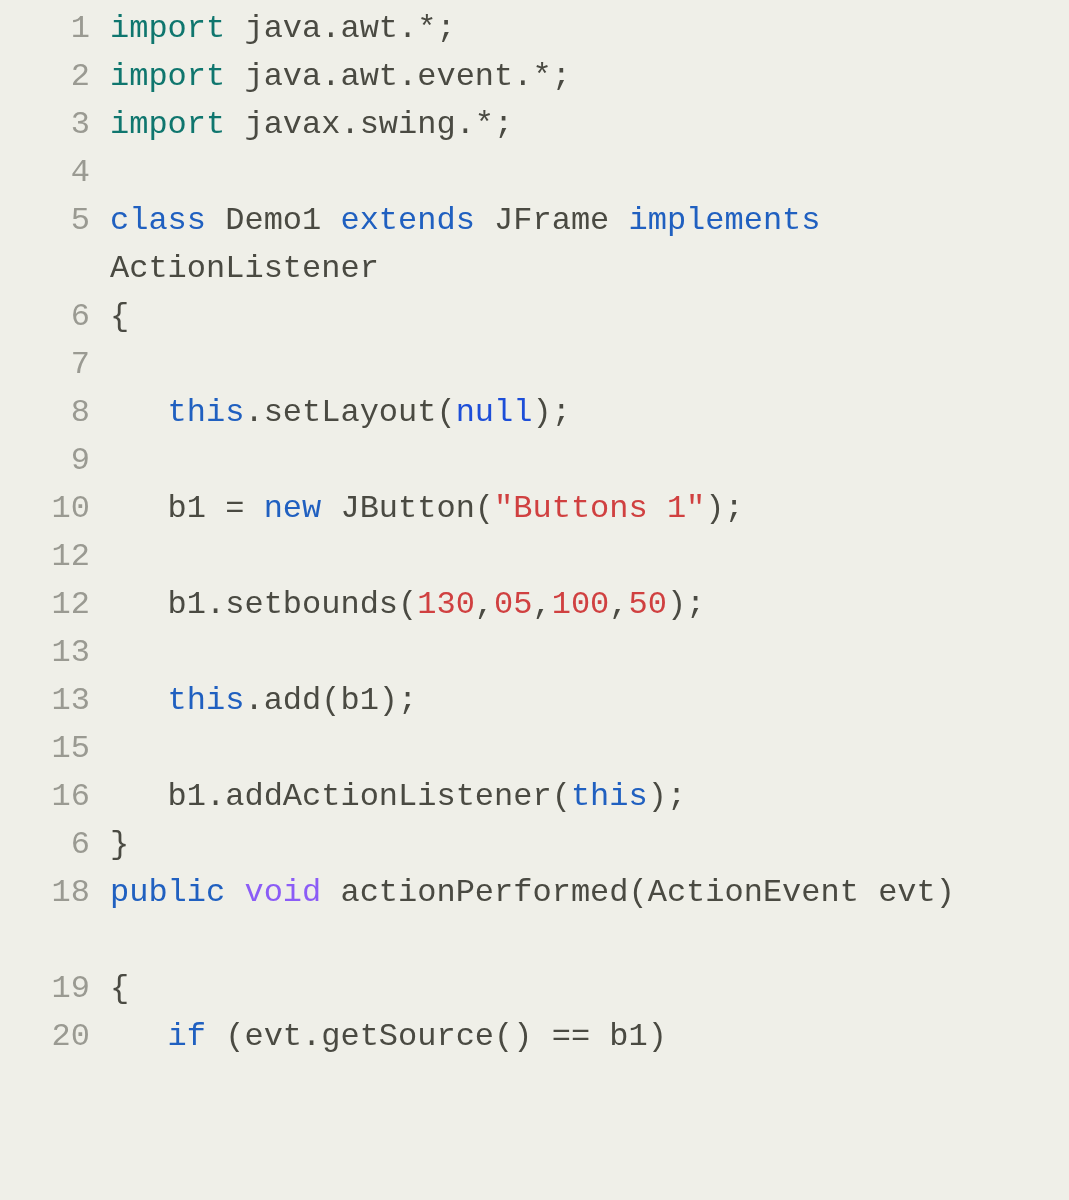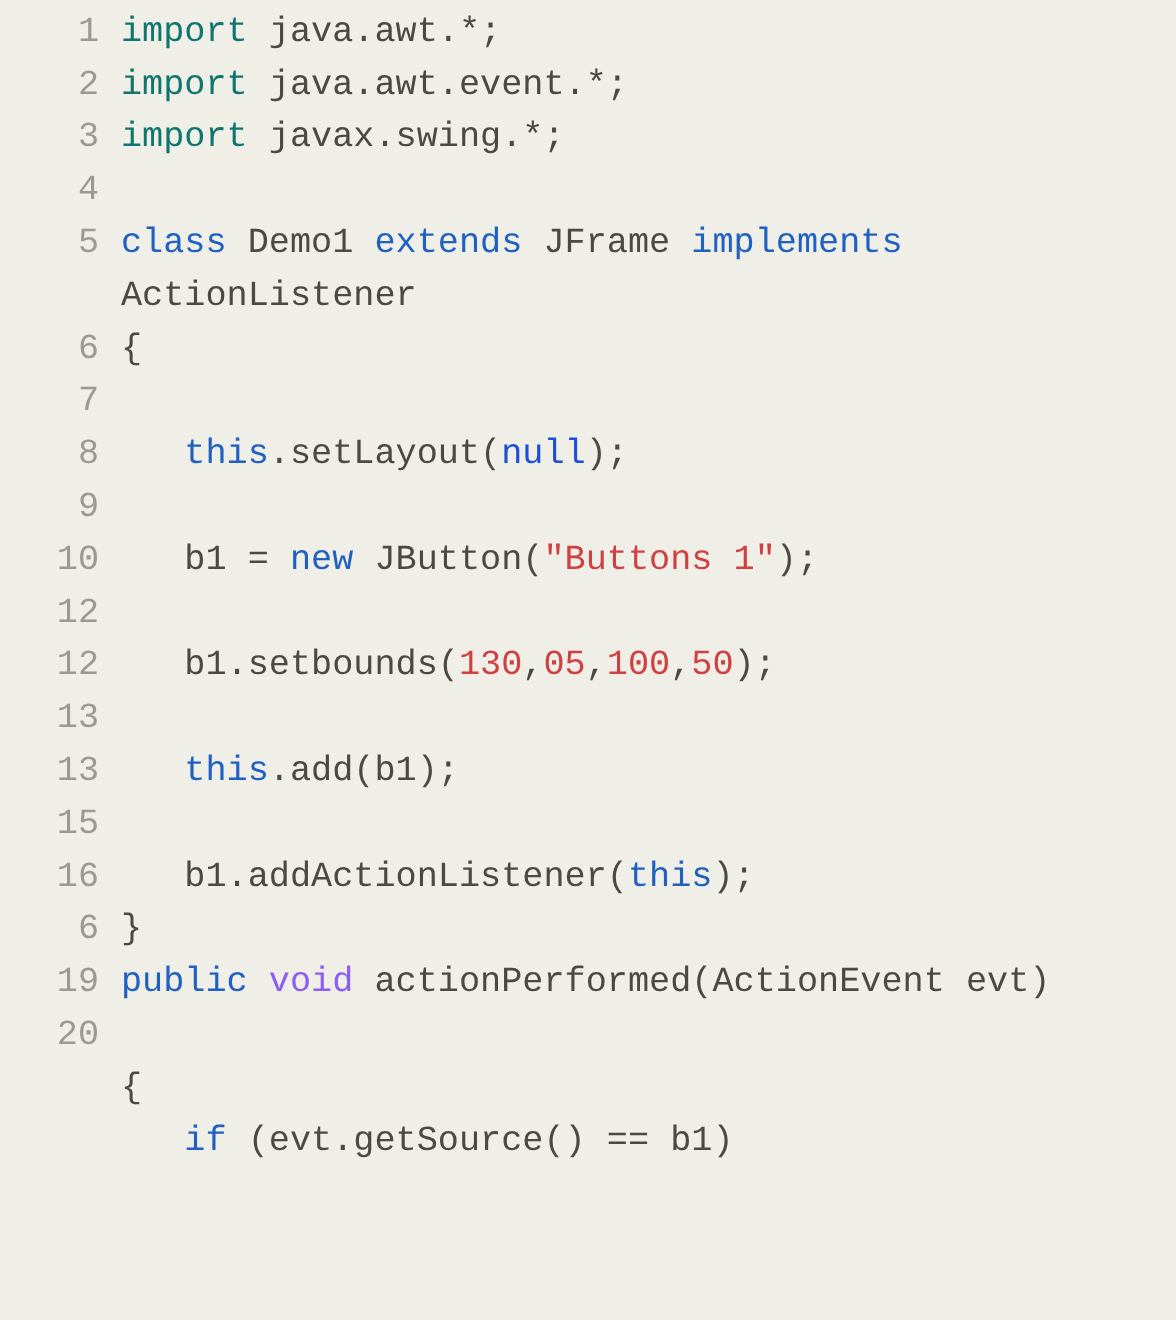--- a/index.html
+++ b/index.html
@@ -64,17 +64,18 @@
       <div class="line">8</div>
       <div class="line">9</div>
       <div class="line">10</div>
       <div class="line">12</div>
       <div class="line">12</div>
       <div class="line">13</div>
       <div class="line">13</div>
       <div class="line">15</div>
       <div class="line">16</div>
       <div class="line">6</div>
+      <div class="line tall">18</div>
       <div class="line">19</div>
       <div class="line">20</div>
     </div>
   <div class="code" id="code"><div class="line"><div style="display: inline;"><span class="kw">import</span><span class="txt"> java.awt.*;</span></div></div><div class="line"><div style="display: inline;"><span class="kw">import</span><span class="txt"> java.awt.event.*;</span></div></div><div class="line"><div style="display: inline;"><span class="kw">import</span><span class="txt"> javax.swing.*;</span></div></div><div class="line"><div style="display: inline;"></div></div><div class="line tall"><div style="display: inline;"><span class="kw-blue">class</span><span class="txt"> Demo1 </span><span class="kw-blue">extends</span><span class="txt"> JFrame </span><span class="kw-blue">implements</span><span class="txt"> ActionListener</span></div></div><div class="line"><div style="display: inline;"><span class="txt">{</span></div></div><div class="line"><div style="display: inline;"></div></div><div class="line"><div style="display: inline;"><span class="txt">   </span><span class="kw-blue">this</span><span class="txt">.setLayout(</span><span class="bool">null</span><span class="txt">);</span></div></div><div class="line"><div style="display: inline;"></div></div><div class="line"><div style="display: inline;"><span class="txt">   b1 = </span><span class="kw-blue">new</span><span class="txt"> JButton(</span><span class="str">"Buttons 1"</span><span class="txt">);</span></div></div><div class="line"><div style="display: inline;"></div></div><div class="line"><div style="display: inline;"><span class="txt">   b1.setbounds(</span><span class="num">130</span><span class="txt">,</span><span class="num">05</span><span class="txt">,</span><span class="num">100</span><span class="txt">,</span><span class="num">50</span><span class="txt">);</span></div></div><div class="line"><div style="display: inline;"></div></div><div class="line"><div style="display: inline;"><span class="txt">   </span><span class="kw-blue">this</span><span class="txt">.add(b1);</span></div></div><div class="line"><div style="display: inline;"></div></div><div class="line"><div style="display: inline;"><span class="txt">   b1.addActionListener(</span><span class="kw-blue">this</span><span class="txt">);</span></div></div><div class="line"><div style="display: inline;"><span class="txt">}</span></div></div><div class="line tall"><div style="display: inline;"><span class="kw-blue">public</span><span class="txt"> </span><span class="type">void</span><span class="txt"> actionPerformed(ActionEvent evt)</span></div></div><div class="line"><div style="display: inline;"><span class="txt">{</span></div></div><div class="line"><div style="display: inline;"><span class="txt">   </span><span class="kw-blue">if</span><span class="txt"> (evt.getSource() == b1)</span></div></div></div>
 </div>
 
 </body></html>

